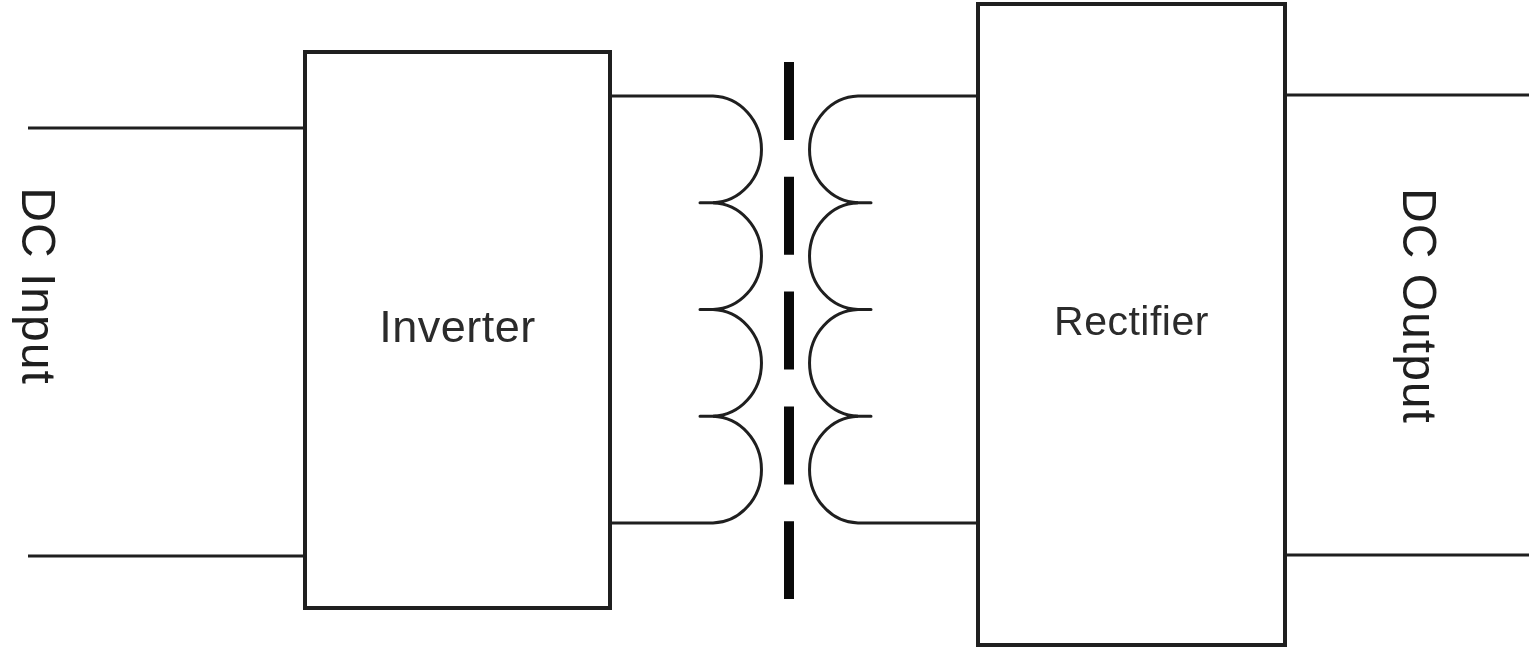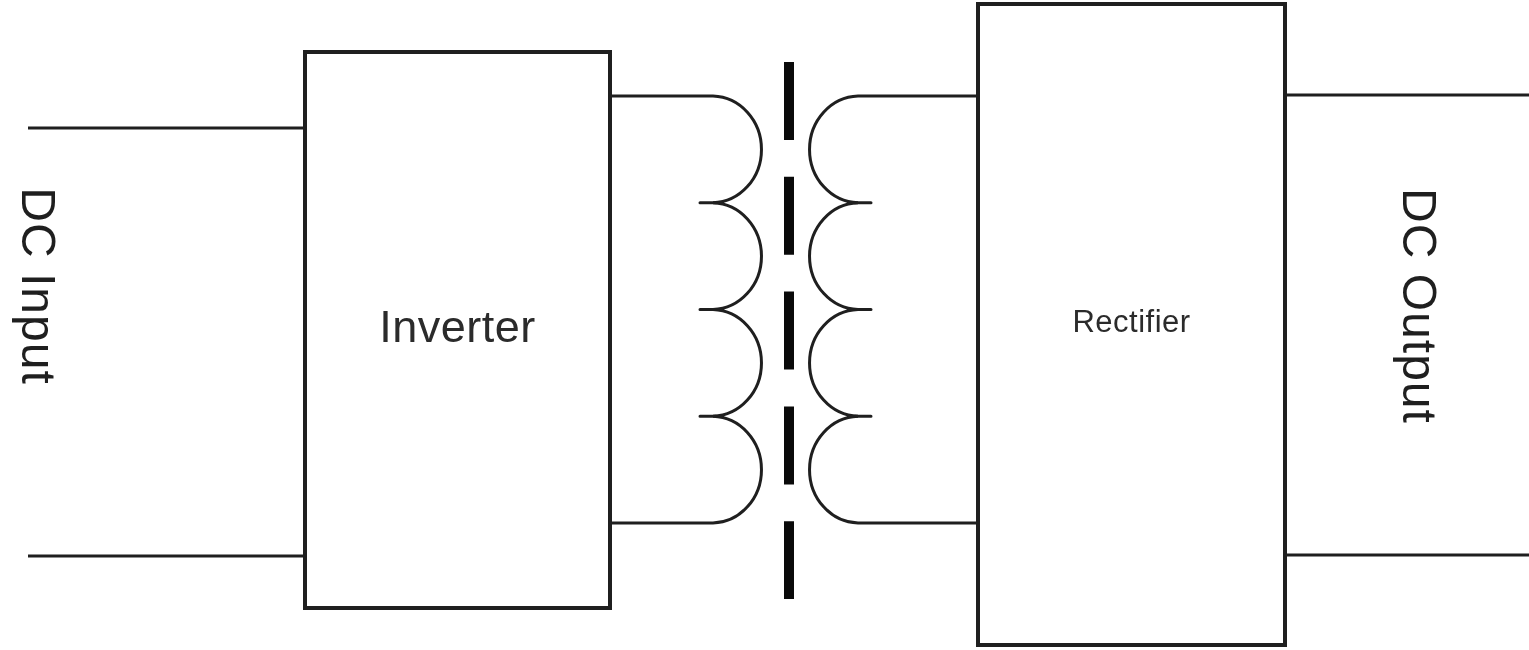--- a/index.html
+++ b/index.html
@@ -45,21 +45,21 @@
     width: 311px;
     height: 645px;
   }
   .box-label {
     color: #2b2b2b;
     letter-spacing: 0.5px;
     white-space: nowrap;
     margin-top: -6px;
   }
   .inverter .box-label { font-size: 45px; }
-  .rectifier .box-label { font-size: 31px; }
+  .rectifier .box-label { font-size: 41px; }
   .side-label {
     position: absolute;
     color: #1f1f1f;
     font-size: 48px;
     white-space: nowrap;
     transform: translate(-50%, -50%) rotate(90deg);
     letter-spacing: 1px;
   }
   .side-label.input {
     left: 38px;

